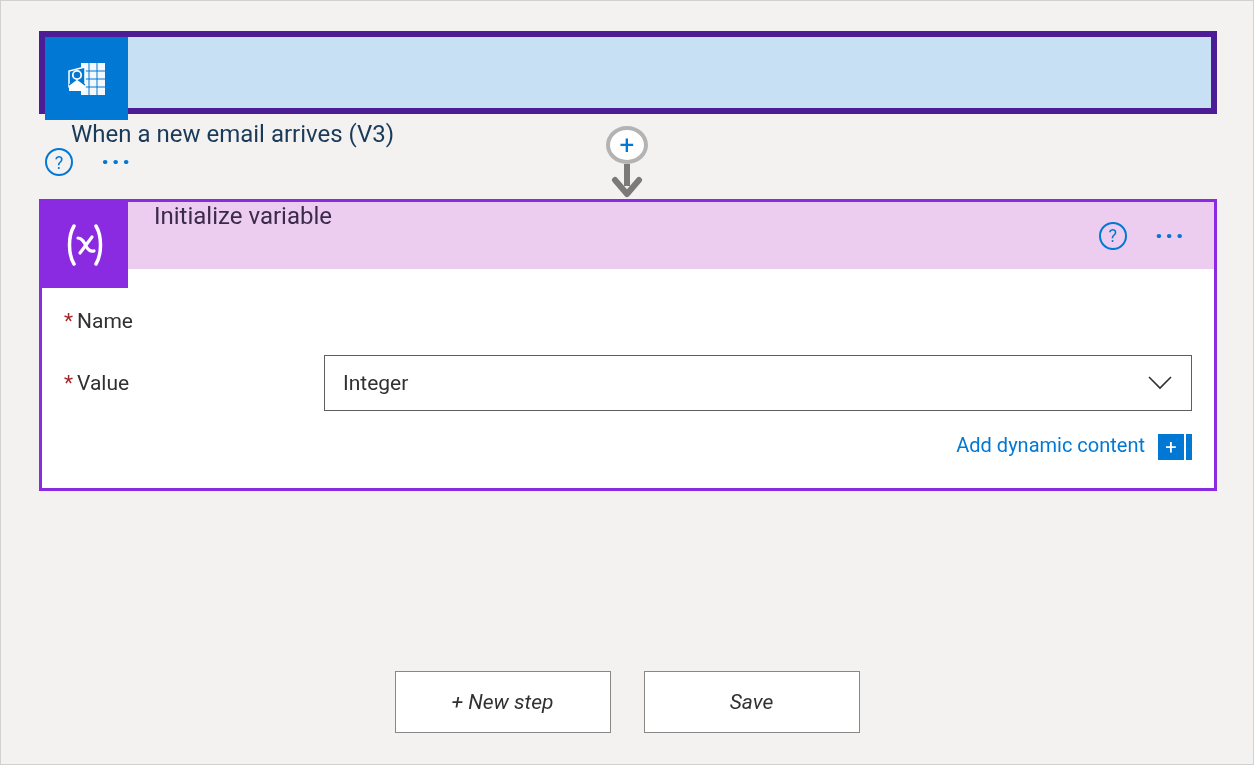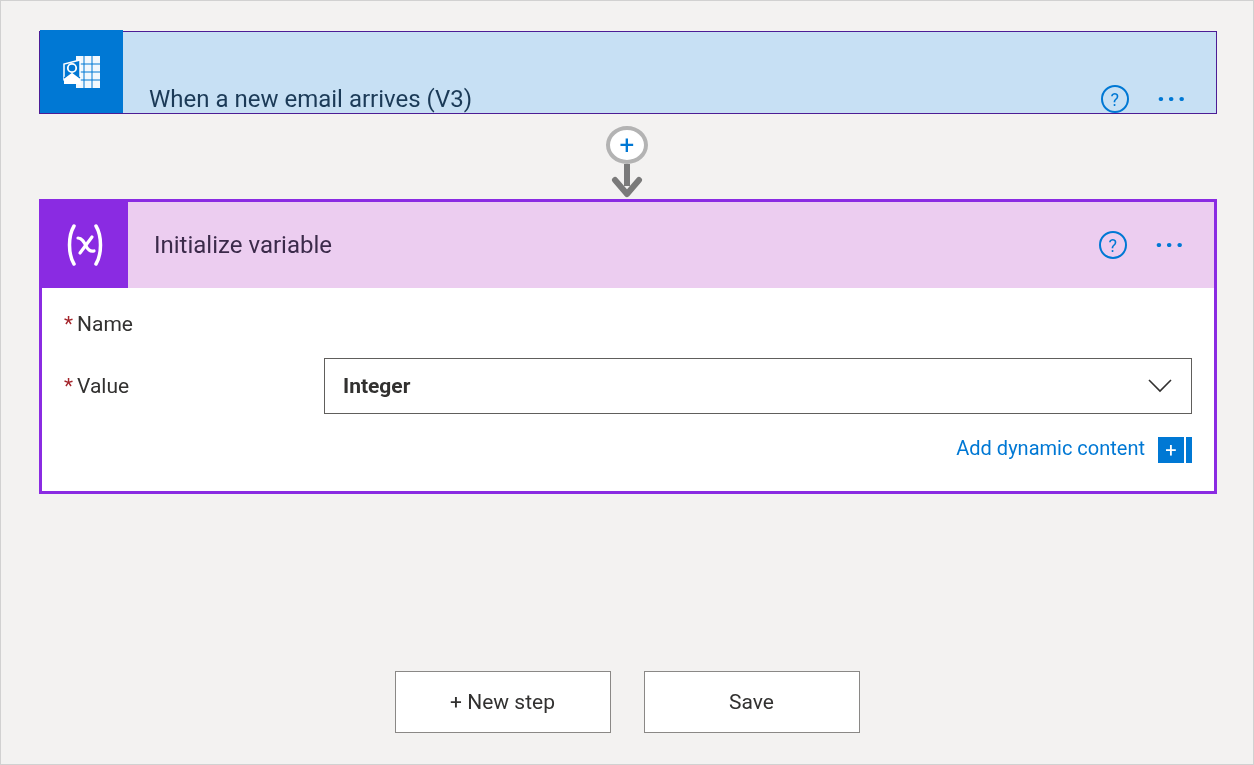--- a/index.html
+++ b/index.html
@@ -19,23 +19,24 @@
   }
 
   
   .trigger-card {
     position: absolute;
     left: 38px;
     top: 30px;
     width: 1178px;
     height: 83px;
     background: #c7e0f4;
-    border: 1px solid #4c1d95;
-    display: flex;
-    align-items: flex-end;
+    border: 6px solid #4c1d95;
+    display: flex;
+    align-items: flex-start;
+    flex-direction: column;
   }
   .trigger-icon {
     width: 83px; height: 83px;
     background: #0078d4;
     display: flex; align-items: center; justify-content: center;
     flex: 0 0 auto;
   }
   .trigger-icon svg { width: 48px; height: 48px; }
   .trigger-title {
     flex: 1 1 auto;
@@ -97,41 +98,40 @@
   
   .action-card {
     position: absolute;
     left: 38px;
     top: 198px;
     width: 1178px;
     border: 3px solid #8a2be2;
     background: #ffffff;
   }
   .action-header {
-    height: 86px;
+    height: 67px;
     background: #eccdf0;
     display: flex;
-    align-items: center;
   }
   .action-icon {
     width: 86px; height: 86px;
     background: #8a2be2;
     display: flex; align-items: center; justify-content: center;
     flex: 0 0 auto;
   }
   .action-icon svg { width: 54px; height: 54px; }
   .action-title {
     flex: 1 1 auto;
     padding-left: 26px;
     font-size: 24px;
     color: #3b2a4a;
   }
 
   .action-body {
-    padding: 24px 22px 28px 22px;
+    padding: 40px 22px 28px 22px;
     border-radius: 25px;
   }
   .field-row {
     display: flex;
     align-items: center;
     margin-bottom: 22px;
   }
   .field-row:last-of-type { margin-bottom: 10px; }
   .field-label {
     width: 260px;
@@ -149,21 +149,20 @@
     padding: 0 18px;
     color: #323130;
     font-family: inherit;
     outline: none;
   }
   .field-select {
     position: relative;
     display: flex;
     align-items: center;
     cursor: pointer;
-    font-weight: bold;
   }
   .chevron {
     position: absolute;
     right: 18px;
     top: 50%;
     transform: translateY(-50%);
   }
   .chevron svg { display:block; }
 
   .add-dynamic {
@@ -195,20 +194,21 @@
   }
 
   
   .footer-buttons {
     position: absolute;
     left: 0; right: 0;
     top: 670px;
     display: flex;
     justify-content: center;
     gap: 33px;
+    font-style: italic;
   }
   .footer-btn {
     min-width: 216px;
     height: 62px;
     border: 1px solid #8a8886;
     background: #fff;
     font-size: 21px;
     color: #323130;
     display: flex;
     align-items: center;

